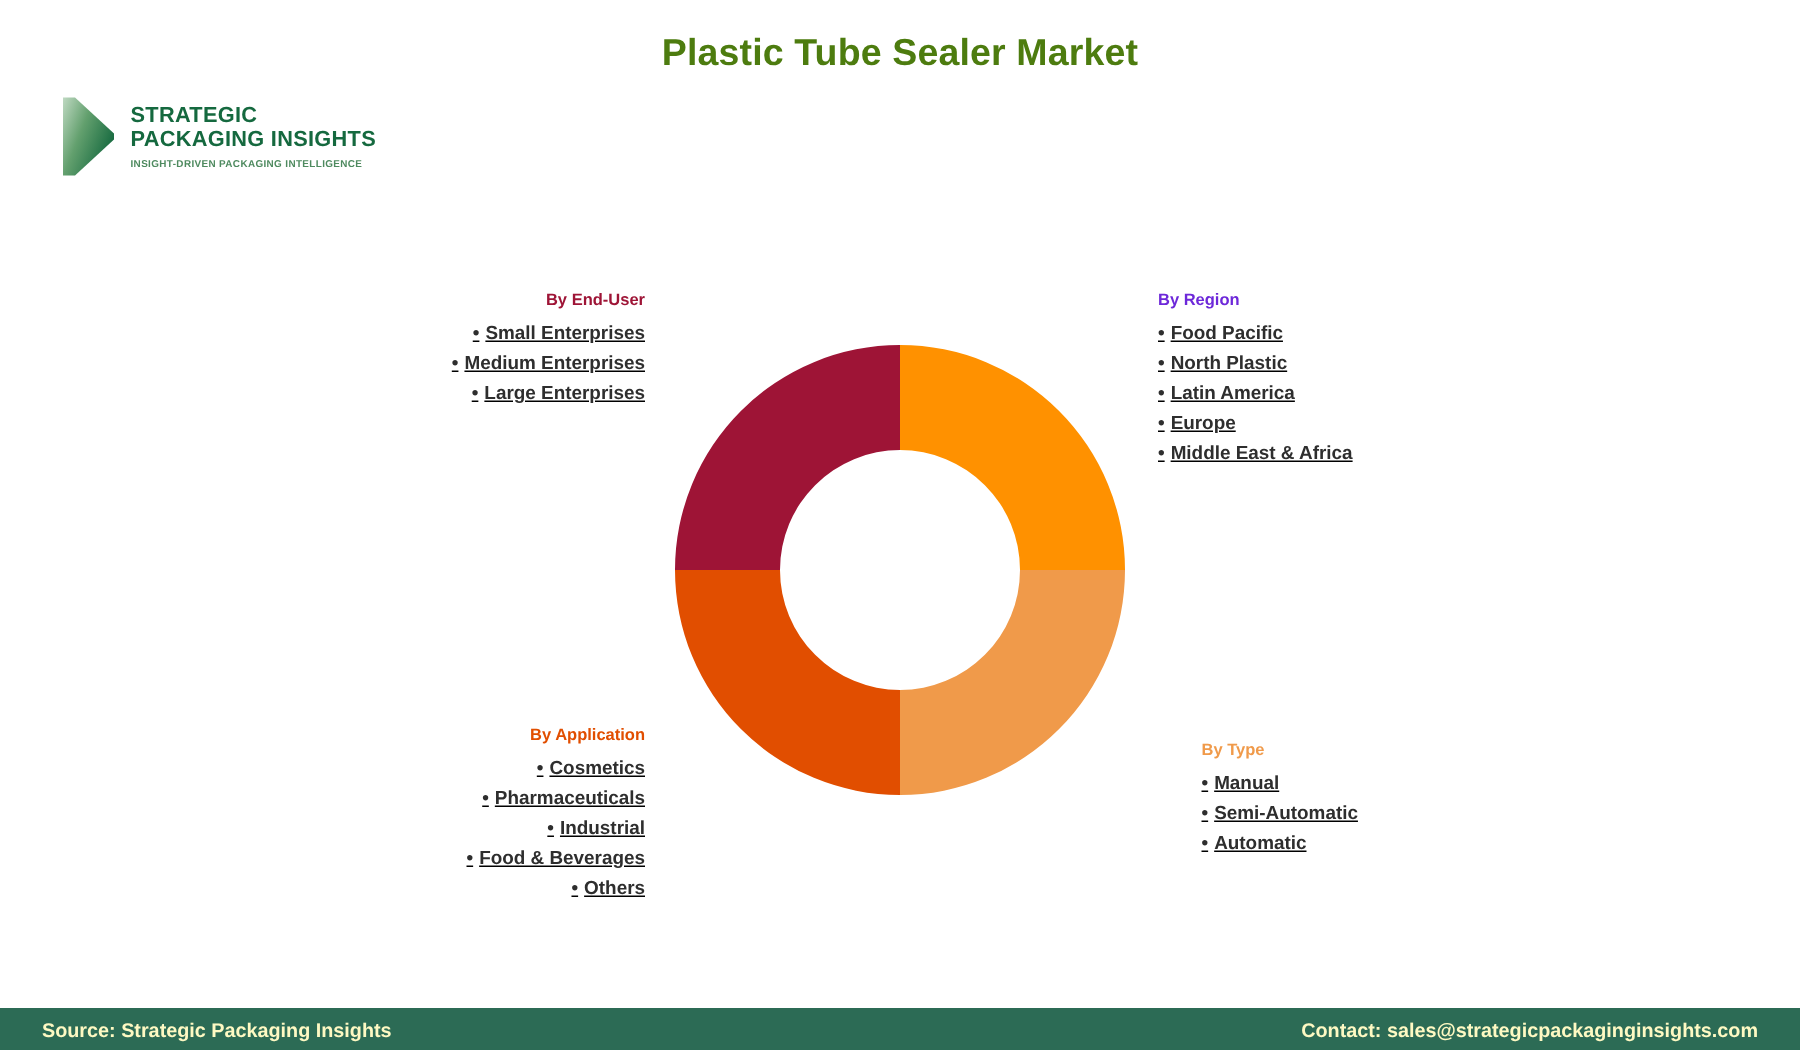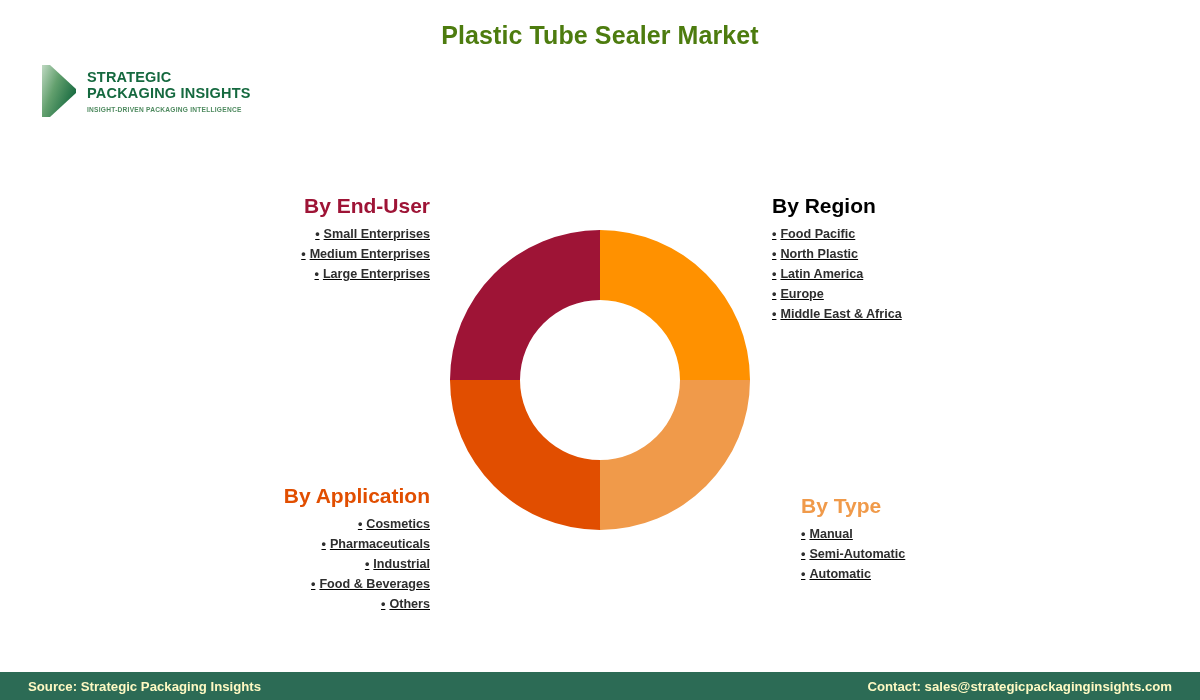--- a/index.html
+++ b/index.html
@@ -71,21 +71,21 @@
     left: 450px;
     top: 230px;
     width: 300px;
     height: 300px;
   }
   .donut-svg { display: block; width: 300px; height: 300px; }
 
   
   .seg { position: absolute; }
   .seg-heading {
-    font-size: 21px;
+    font-size: 11px;
     font-weight: bold;
     margin-bottom: 6px;
     white-space: nowrap;
   }
   .seg ul { list-style: none; text-decoration: underline; }
   .seg li {
     font-size: 12.6px;
     font-weight: bold;
     color: #2E2E2E;
     line-height: 20px;
@@ -160,21 +160,21 @@
 <div class="seg seg-left" id="seg-end-user">
   <div class="seg-heading" style="color:#9E1436">By End-User</div>
   <ul>
     <li><span class="bullet">•</span><span>Small Enterprises</span></li>
     <li><span class="bullet">•</span><span>Medium Enterprises</span></li>
     <li><span class="bullet">•</span><span>Large Enterprises</span></li>
   </ul>
 </div>
 
 <div class="seg seg-right" id="seg-region">
-  <div class="seg-heading" style="color:#000000">By Region</div>
+  <div class="seg-heading" style="color:#6d28d9">By Region</div>
   <ul>
     <li><span class="bullet">•</span><span>Food Pacific</span></li>
     <li><span class="bullet">•</span><span>North Plastic</span></li>
     <li><span class="bullet">•</span><span>Latin America</span></li>
     <li><span class="bullet">•</span><span>Europe</span></li>
     <li><span class="bullet">•</span><span>Middle East &amp; Africa</span></li>
   </ul>
 </div>
 
 <div class="seg seg-left" id="seg-application">

